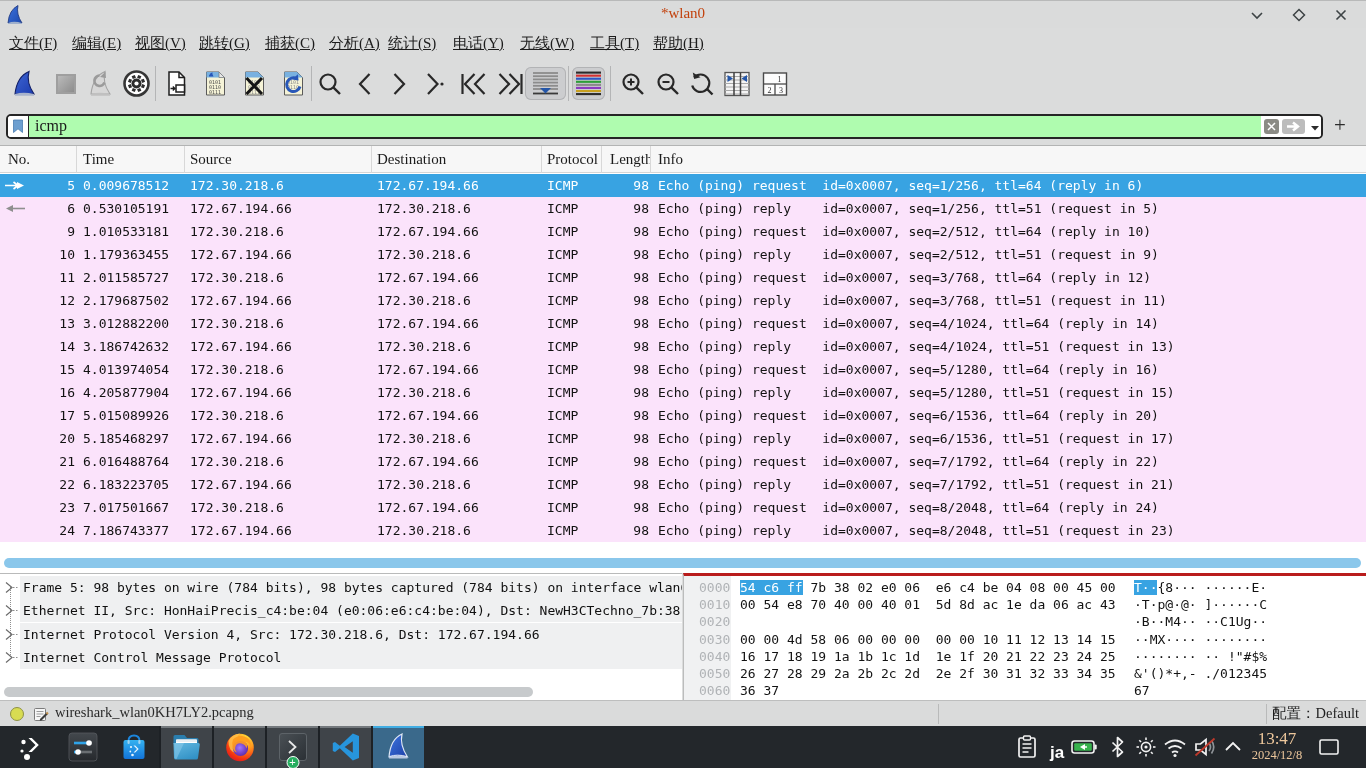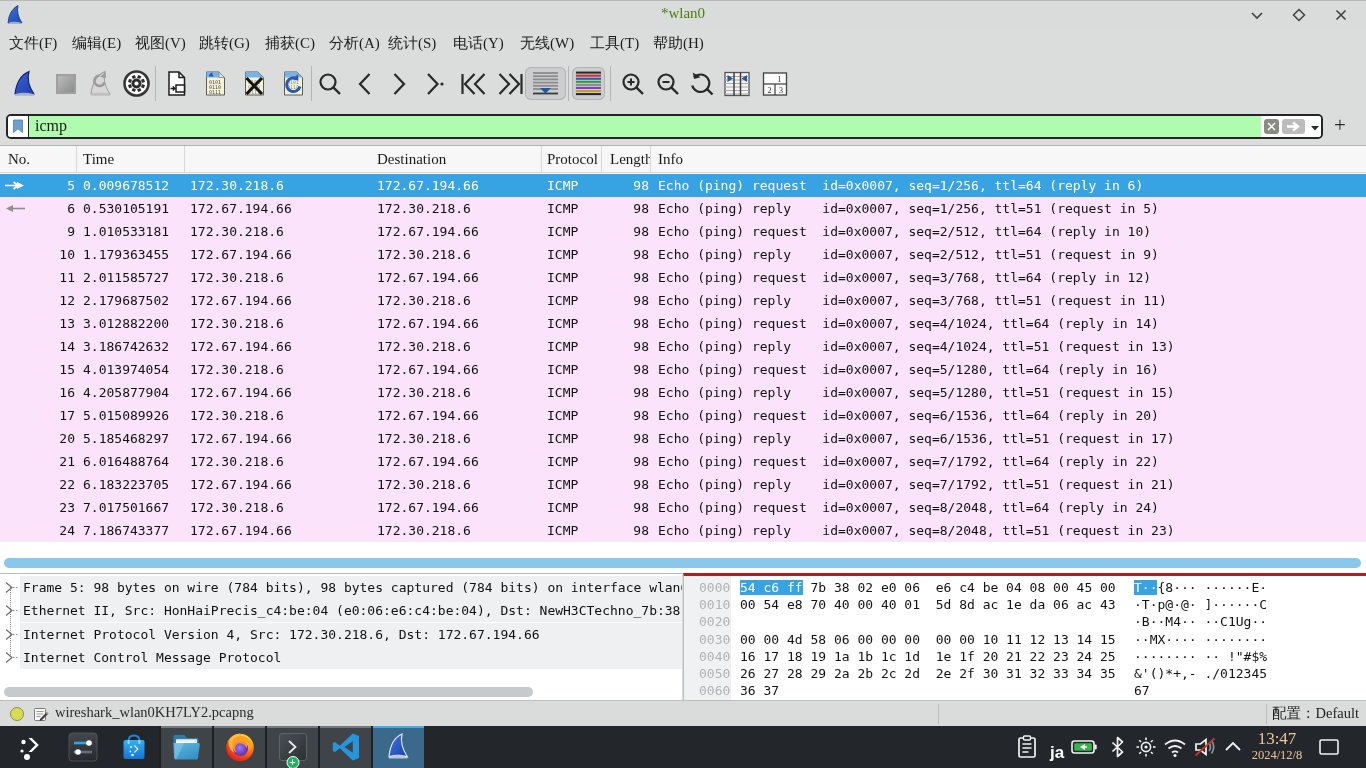--- a/index.html
+++ b/index.html
@@ -4,26 +4,26 @@
 <style>
   * { margin:0; padding:0; box-sizing:border-box; }
   html,body { width:1366px; height:768px; overflow:hidden; }
   body { font-family:"Liberation Serif","DejaVu Serif",serif; background:#dbdcdc; position:relative; }
   .mono { font-family:"DejaVu Sans Mono","Liberation Mono",monospace; }
   #screen { position:absolute; left:0; top:0; width:1366px; height:768px; background:#dbdcdc; }
 
   
   #title-bar { position:absolute; left:0; top:0; width:1366px; height:28px; background:#dadbdb; border-top:1px solid #b8b9b9; }
   #app-icon { position:absolute; left:5px; top:3px; width:22px; height:22px; }
-  #window-title { position:absolute; left:0; right:0; top:4px; text-align:center; font-size:15px; color:#4d7c0f; }
+  #window-title { position:absolute; left:0; right:0; top:4px; text-align:center; font-size:15px; color:#c2410c; }
   .win-btn { position:absolute; top:5px; width:18px; height:18px; }
 
   
   #menu-bar { position:absolute; left:0; top:28px; width:1366px; height:32px; background:#dbdcdc; }
-  .menu-item { position:absolute; top:6px; font-size:15px; color:#1c1c1c; white-space:nowrap; }
+  .menu-item { position:absolute; top:6px; font-size:15px; color:#1c1c1c; white-space:nowrap;text-decoration:underline; }
 
   
   #toolbar { position:absolute; left:0; top:60px; width:1366px; height:47px; background:#dbdcdc; }
   .tb-btn { position:absolute; top:7px; width:34px; height:33px; display:flex; align-items:center; justify-content:center; border-radius:6px; }
   .tb-btn.pressed { background:#cccdcf; box-shadow:inset 0 0 0 1px #b2b3b5; }
   .tb-sep { position:absolute; top:6px; width:1px; height:35px; background:#b4b5b6; }
 
   
   #filter-bar { position:absolute; left:0; top:107px; width:1366px; height:38px; background:#dbdcdc; }
   #filter-box { position:absolute; left:6px; top:7px; width:1317px; height:25px; border:2px solid #252525; border-radius:5px; background:#ffffff; display:flex; overflow:hidden; }
@@ -418,20 +418,21 @@
         </div>
       </div>
     </div>
     <div id="filter-add">+</div>
   </div>
 
   <div id="packet-list">
     <div id="pl-header">
         <div class="pl-hcell" style="left: 0px; width: 77px; padding-left: 8px;">No.</div>
         <div class="pl-hcell" style="left: 77px; width: 108px; padding-left: 6px;">Time</div>
+        <div class="pl-hcell" style="left: 185px; width: 187px; padding-left: 5px;">Source</div>
         <div class="pl-hcell" style="left: 372px; width: 170px; padding-left: 5px; font-family: Liberation Serif, serif;">Destination</div>
         <div class="pl-hcell" style="left: 542px; width: 60px; padding-left: 5px;">Protocol</div>
         <div class="pl-hcell" style="left: 602px; width: 49px; padding-left: 8px;">Length</div>
         <div class="pl-hcell" style="left: 651px; width: 715px; padding-left: 7px; border-right: none;">Info</div>
       </div>
     <div id="pl-rows">
         <div class="pl-row mono" style="top: 0px; background: rgb(56, 163, 226); color: rgb(255, 255, 255);"><div class="cell" style="left: 0px; width: 75px; text-align: right;">5</div><div class="cell" style="left: 83px; width: 102px;">0.009678512</div><div class="cell" style="left: 190px; width: 182px;">172.30.218.6</div><div class="cell" style="left: 377px; width: 165px;">172.67.194.66</div><div class="cell" style="left: 547px; width: 55px;">ICMP</div><div class="cell" style="left: 602px; width: 47px; text-align: right;">98</div><div class="cell" style="left: 658px; width: 708px;">Echo (ping) request  id=0x0007, seq=1/256, ttl=64 (reply in 6)</div><div class="dir-arrow"><svg width="22" height="23" viewBox="0 0 22 23">
               <path d="M1 11.5 H14 M14 11.5 L9.5 8 M14 11.5 L9.5 15" stroke="#ffffff" stroke-width="1.6" fill="none"></path>
               <path d="M13 8 L20 11.5 L13 15 Z" fill="#ffffff"></path>
             </svg></div></div>

